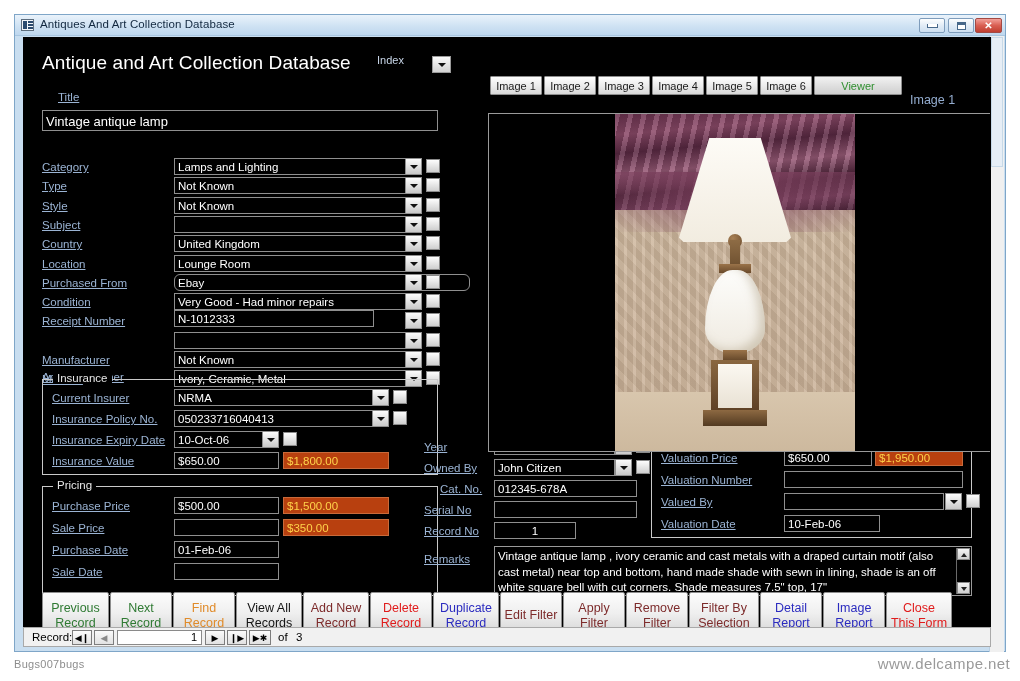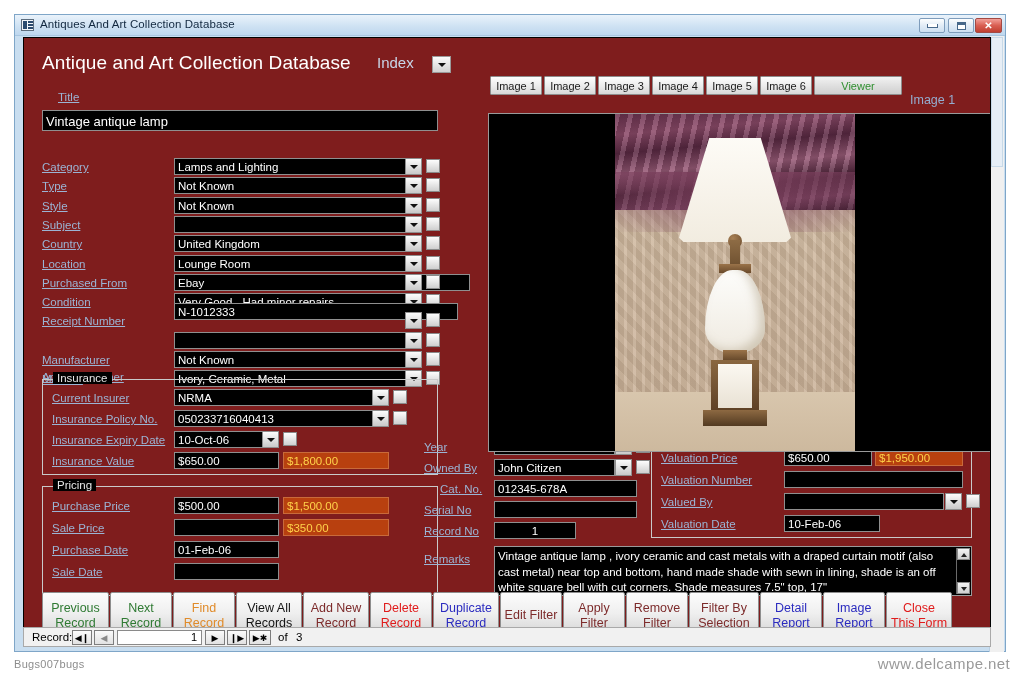--- a/index.html
+++ b/index.html
@@ -31,33 +31,33 @@
         background:linear-gradient(#f2a099,#d95f53 50%,#c03f31);}
   .wglyph{position:absolute;left:0;top:0;right:0;bottom:0;display:flex;
         align-items:center;justify-content:center;font-size:9px;color:#1d3a57;line-height:1;}
   #wclose .wglyph{color:#fff;font-size:10px;font-weight:bold;}
   #wmin .wglyph i{display:block;width:9px;height:3px;border:1px solid #47688a;
         border-top:none;background:#fff;}
   #wmax .wglyph i{display:block;width:9px;height:8px;border:1px solid #47688a;
         border-top-width:3px;background:#fff;box-sizing:border-box;}
 
   
-  #form{position:absolute;left:8px;top:22px;width:968px;height:608px;background:#7f1d1d;
+  #form{position:absolute;left:8px;top:22px;width:968px;height:608px;background:#000000;
         border:1px solid #000;box-sizing:border-box;overflow:hidden;}
 
   
   #winscroll{position:absolute;right:1px;top:21px;width:14px;height:616px;
         background:#f0f0f0;border-left:1px solid #b9cfe2;}
   #winscroll .thumb{position:absolute;left:1px;top:1px;width:12px;height:130px;
         background:#e6eef6;border:1px solid #c7d9e8;box-sizing:border-box;}
 
   
   #headline{position:absolute;left:18px;top:14px;font-size:19px;color:#ffffff;
         letter-spacing:.1px;white-space:nowrap;}
-  #index-lbl{position:absolute;left:353px;top:16px;font-size:15px;color:#c8d6e8;}
+  #index-lbl{position:absolute;left:353px;top:16px;font-size:11px;color:#c8d6e8;}
   #index-combo{position:absolute;left:408px;top:18px;width:19px;height:17px;
         background:linear-gradient(#fbfbfb,#d2d2d2);border:1px solid #9a9a9a;
         box-sizing:border-box;}
   .arrowdn{position:absolute;left:50%;top:50%;margin-left:-4px;margin-top:-2px;
         width:0;height:0;border-left:4px solid transparent;border-right:4px solid transparent;
         border-top:4px solid #111;}
 
   
   .flabel{position:absolute;font-size:11.5px;color:#9bb4d4;
         text-decoration:underline;white-space:nowrap;}
@@ -239,33 +239,33 @@
             <span class="arrowdn"></span>
           </div>
           <div class="sqbtn" style="left: 402px; top: 198px;"></div>
           <div class="flabel" style="left: 18px; top: 220px;">Location</div>
           <div class="fbox" style="left: 150px; top: 217px; width: 248px;">Lounge Room</div>
           <div class="combo" style="left: 381px; top: 217px;">
             <span class="arrowdn"></span>
           </div>
           <div class="sqbtn" style="left: 402px; top: 218px;"></div>
           <div class="flabel" style="left: 18px; top: 239px;">Purchased From</div>
-          <div class="fbox" style="left: 150px; top: 236px; width: 296px;">Ebay</div>
+          <div class="fbox" style="left: 150px; top: 236px; width: 296px; border-radius: 6px;">Ebay</div>
           <div class="combo" style="left: 381px; top: 236px;">
             <span class="arrowdn"></span>
           </div>
           <div class="sqbtn" style="left: 402px; top: 237px;"></div>
           <div class="flabel" style="left: 18px; top: 258px;">Condition</div>
           <div class="fbox" style="left: 150px; top: 255px; width: 248px;">Very Good - Had minor repairs</div>
           <div class="combo" style="left: 381px; top: 255px;">
             <span class="arrowdn"></span>
           </div>
           <div class="sqbtn" style="left: 402px; top: 256px;"></div>
           <div class="flabel" style="left: 18px; top: 277px;">Receipt Number</div>
-          <div class="fbox" style="left: 150px; top: 265px; width: 284px;">N-1012333</div>
+          <div class="fbox" style="left: 150px; top: 272px; width: 200px;">N-1012333</div>
           <div class="combo" style="left: 381px; top: 274px;">
             <span class="arrowdn"></span>
           </div>
           <div class="sqbtn" style="left: 402px; top: 275px;"></div>
           <div class="flabel" style="left: 18px; top: 297px; margin-top: 36px;">Artist / Designer</div>
           <div class="fbox" style="left: 150px; top: 294px; width: 248px;"></div>
           <div class="combo" style="left: 381px; top: 294px;">
             <span class="arrowdn"></span>
           </div>
           <div class="sqbtn" style="left: 402px; top: 295px;"></div>

